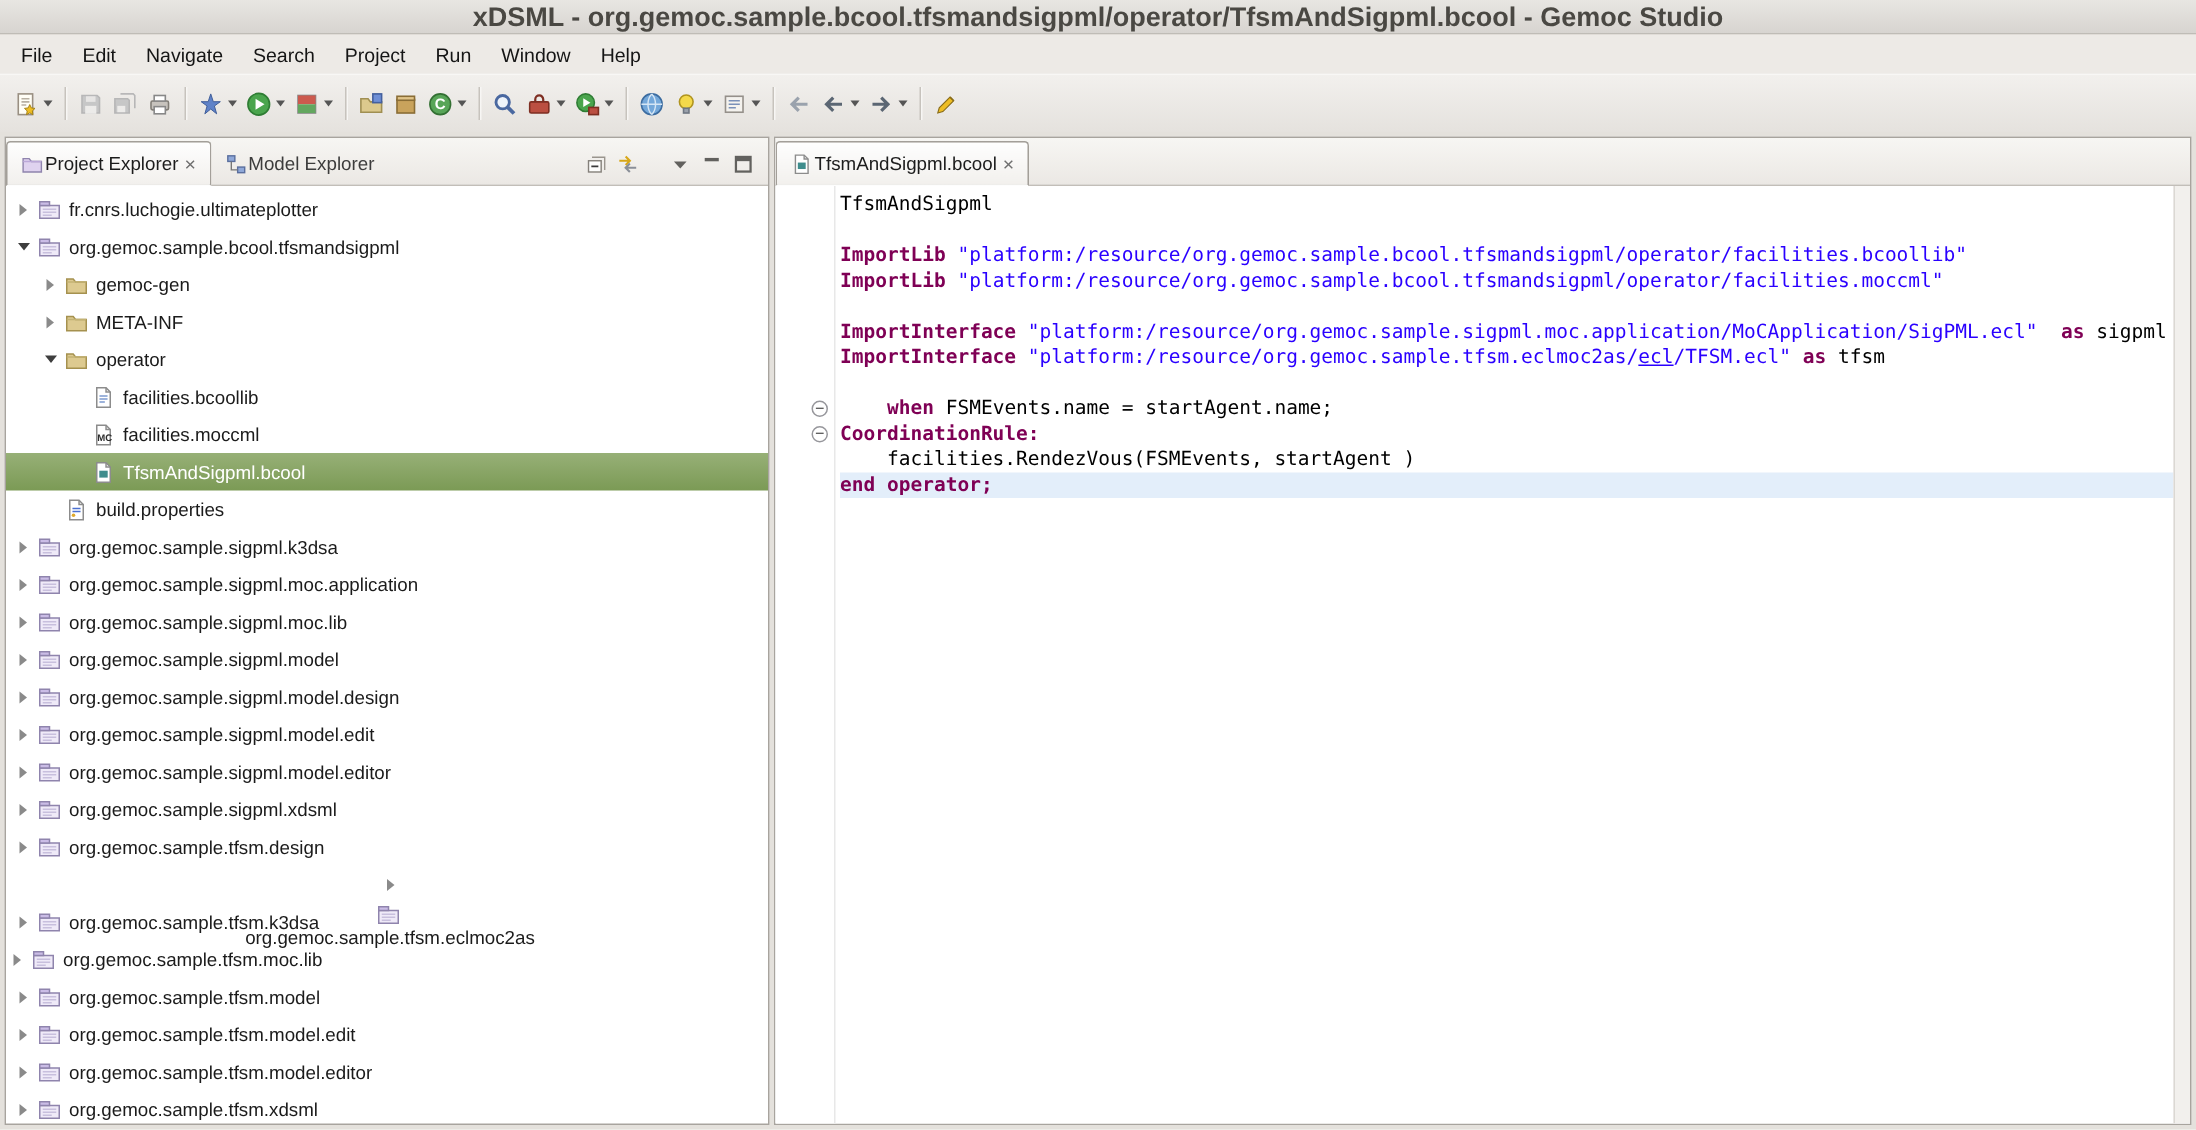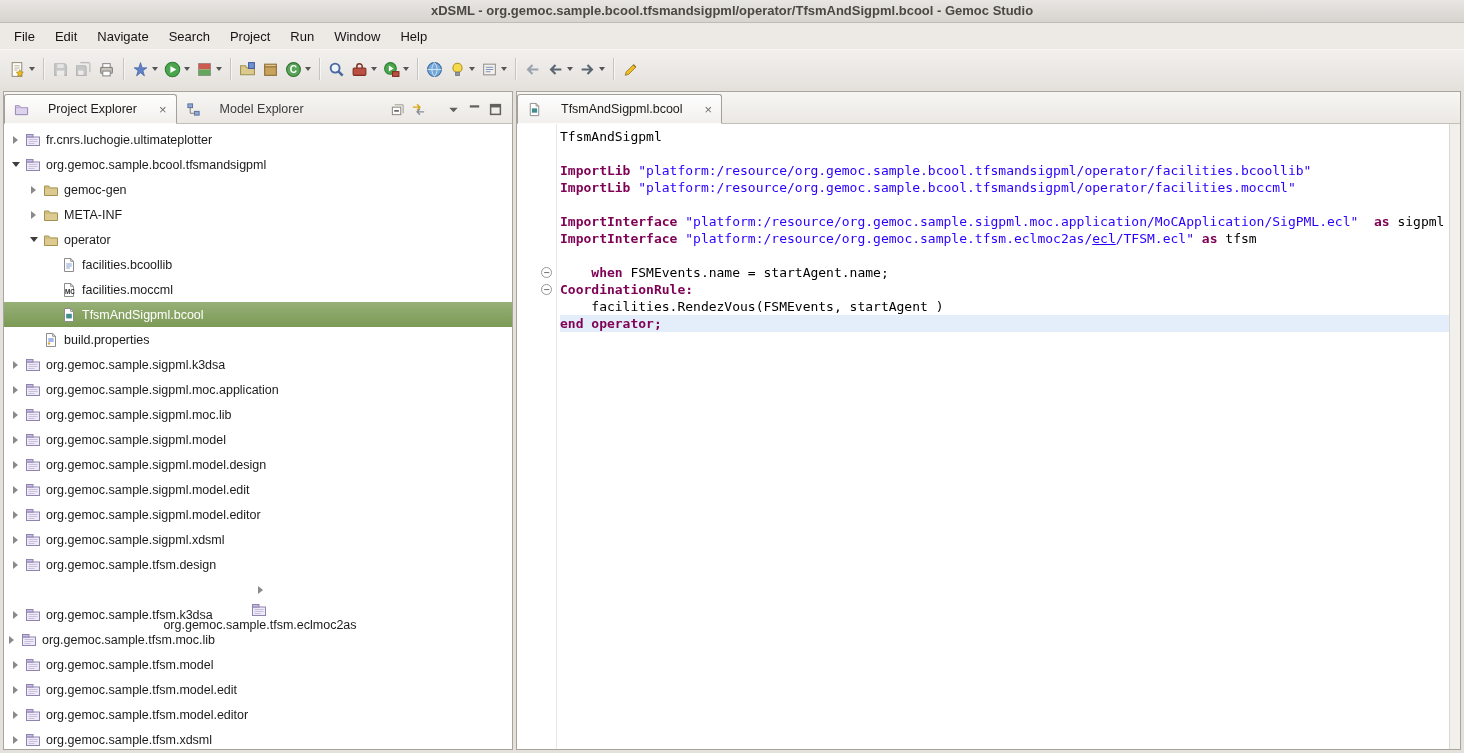--- a/index.html
+++ b/index.html
@@ -1,36 +1,36 @@
 <!DOCTYPE html>
 <html style="--keyword: #7f0055; --string: #2a00ff; --current-line: #e3eefa; --selection-light: #97b077; --selection-dark: #7b9a55;"><head>
 <meta charset="utf-8">
 <style>
   html,body{margin:0;padding:0;}
   body{width:1464px;height:753px;overflow:hidden;font-family:"Liberation Sans",sans-serif;background:#e4e1dc;position:relative;}
   
   .titlebar{height:22px;background:linear-gradient(#e8e6e2,#d7d4d0);border-bottom:1px solid #bfbcb6;
-    text-align:center;font-size:13px;font-weight:bold;color:#4a4843;line-height:22px;}
+    text-align:center;font-size:18px;font-weight:bold;color:#4a4843;line-height:22px;}
   .menubar{height:26px;display:flex;align-items:center;padding-left:4px;background:#edeae6;font-size:13px;color:#151515;}
   .menu-item{padding:4px 10px;cursor:default;}
   .toolbar{height:38px;display:flex;align-items:center;padding:0 6px;background:linear-gradient(#f2f0ed,#e5e2de);
     border-bottom:1px solid #c4c0ba;border-top:1px solid #f8f7f5;}
   .tb-btn{display:flex;align-items:center;height:26px;padding:2px 3px;background:none;border:none;cursor:default;}
   .tb-btn.disabled{opacity:.4;filter:grayscale(.8);}
   .tb-btn svg{width:17px;height:17px;display:block;}
   .dd{width:0;height:0;border-left:3.5px solid transparent;border-right:3.5px solid transparent;border-top:4px solid #555;margin-left:3px;}
   .tb-sep{width:1px;height:22px;background:#c7c3bd;box-shadow:1px 0 0 #f7f6f4;margin:0 5px;}
   
   .main{position:absolute;top:88px;left:0;right:0;bottom:0;display:flex;padding:3px;gap:3px;background:#e4e1dc;}
   .panel{background:#fff;border:1px solid #a8a49e;display:flex;flex-direction:column;min-width:0;}
   .left-panel{width:508px;flex:none;}
   .editor-panel{flex:1;}
   .panel-header{height:31px;flex:none;display:flex;align-items:flex-end;background:linear-gradient(#f7f6f3,#ebe8e4);
     border-bottom:1px solid #c2beb8;}
-  .tab{display:flex;align-items:center;gap:19px;height:28px;padding:0 9px;font-size:12.5px;color:#3c3c3c;cursor:default;}
+  .tab{display:flex;align-items:center;gap:1px;height:28px;padding:0 9px;font-size:12.5px;color:#3c3c3c;cursor:default;}
   .tab.active{background:linear-gradient(#fefefe,#f2f0ed);border:1px solid #a39f99;border-bottom:1px solid #fdfdfd;
     border-radius:3px 3px 0 0;margin-bottom:-1px;color:#1c1c1c;}
   .tab-ic svg{width:15px;height:15px;display:block;}
   .tab .close{font-size:13px;color:#6f6f6f;margin-left:3px;line-height:1;}
   .header-tools{margin-left:auto;display:flex;align-items:center;gap:4px;padding:0 8px 5px 0;}
   .ht-btn{background:none;border:none;padding:1px;cursor:default;}
   .ht-btn svg{width:15px;height:15px;display:block;}
   .ht-gap{width:10px;}
   
   .tree{flex:1;overflow:hidden;padding-top:3px;font-size:12.5px;}

